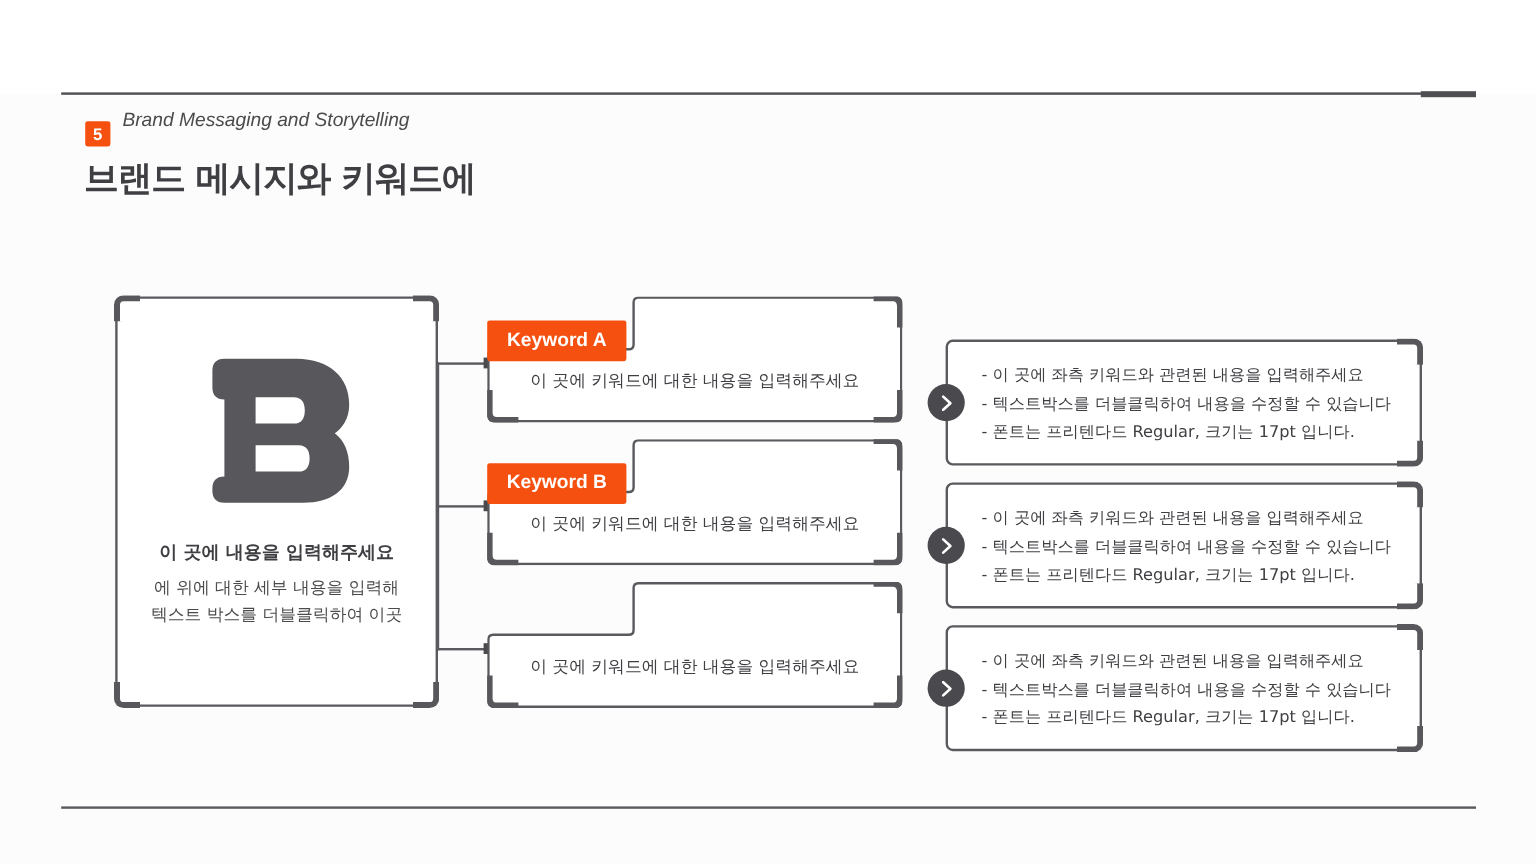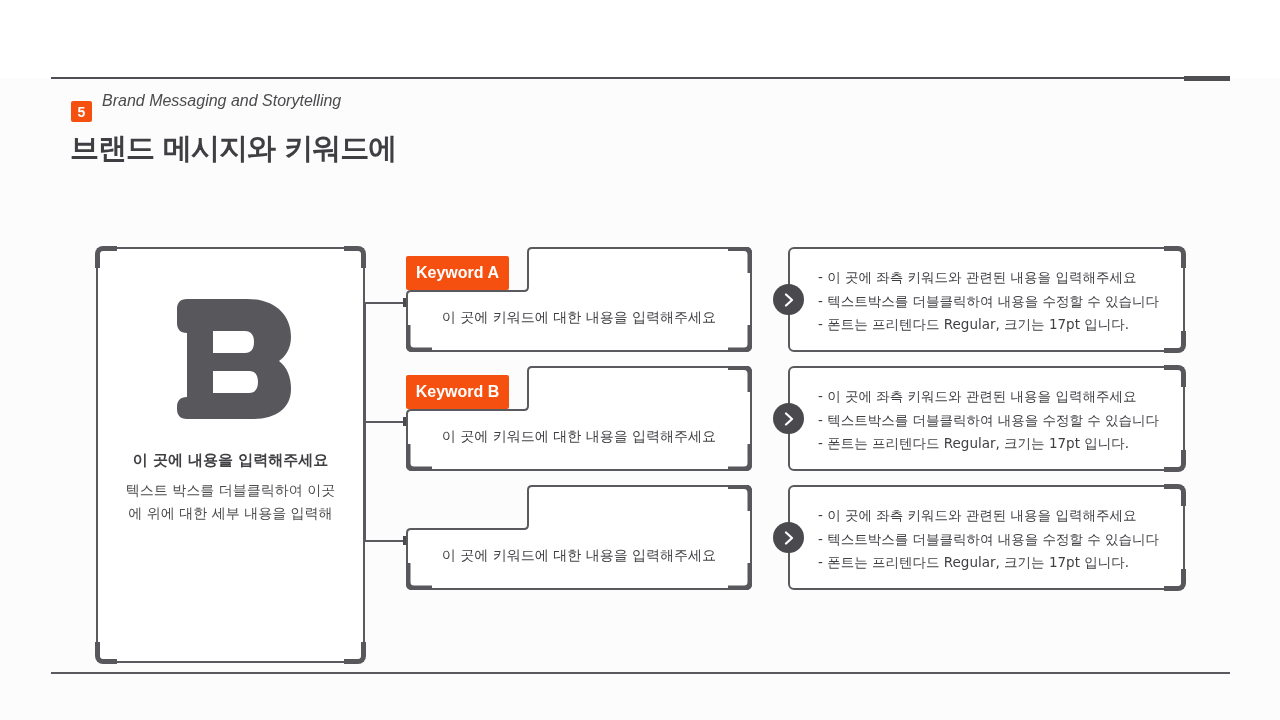--- a/index.html
+++ b/index.html
@@ -31,21 +31,21 @@
     }
 
     
     .frame { position: absolute; border: 2px solid #5a595d; border-radius: 6px; box-sizing: border-box; background: #fff; }
     .corner { position: absolute; width: 22px; height: 22px; box-sizing: border-box; border-color: #58575b; border-style: solid; border-width: 0; }
     .corner.tl { left: -3px; top: -3px; border-left-width: 5px; border-top-width: 5px; border-top-left-radius: 8px; }
     .corner.tr { right: -3px; top: -3px; border-right-width: 5px; border-top-width: 5px; border-top-right-radius: 8px; }
     .corner.bl { left: -3px; bottom: -3px; border-left-width: 5px; border-bottom-width: 5px; border-bottom-left-radius: 8px; }
     .corner.br { right: -3px; bottom: -3px; border-right-width: 5px; border-bottom-width: 5px; border-bottom-right-radius: 8px; }
 
-    .brand-frame { left: 96px; top: 247px; width: 269px; height: 416px; }
+    .brand-frame { left: 96px; top: 247px; width: 269px; height: 342px; }
     .brand-logo { position: absolute; left: 77px; top: 48px; width: 118px; height: 124px; }
     .brand-heading {
       position: absolute; left: 0; width: 100%; top: 202px; text-align: center;
       font-size: 15px; font-weight: bold; color: #3f3e42;
     }
     .brand-body {
       position: absolute; left: 20px; right: 20px; top: 230px; text-align: center;
       font-size: 14px; line-height: 23px; color: #4b4a4d;
     }
 
@@ -53,32 +53,32 @@
     .trunk { position: absolute; left: 364px; top: 302px; width: 2px; height: 240px; background: #5a595d; }
     .branch { position: absolute; left: 364px; width: 44px; height: 2px; background: #5a595d; }
     .node { position: absolute; left: 403px; width: 9px; height: 9px; background: #4a494d; }
 
     
     .kw-box { position: absolute; left: 406px; width: 346px; height: 105px; }
     .kw-outline {
       position: absolute; left: 0; top: 0; width: 100%; height: 100%;
     }
     .kw-label {
-      position: absolute; left: 0; top: 9px; width: 103px; height: 34px;
+      position: absolute; left: 0; top: 20px; width: 116px; height: 34px;
       background: #f5500f; color: #fff; font-size: 16px; font-weight: bold;
       display: flex; align-items: center; justify-content: center;
       font-family: "Liberation Sans", sans-serif; border-radius: 2px;
     }
     .kw-text {
       position: absolute; left: 0; width: 100%; top: 62px; text-align: center;
       font-size: 14px; color: #3f3e42;
     }
 
     
-    .detail-frame { left: 788px; width: 397px; height: 105px; }
+    .detail-frame { left: 788px; width: 397px; height: 105px; margin-top: 36px; }
     .arrow-btn {
       position: absolute; left: -17px; top: 35px; width: 31px; height: 31px; border-radius: 50%;
       background: #4a494d; display: flex; align-items: center; justify-content: center;
     }
     .detail-list {
       position: absolute; left: 28px; top: 17px; margin: 0; padding: 0; list-style: none;
       font-size: 13.5px; line-height: 23.5px; color: #3f3e42; white-space: nowrap;
     }
   </style>
 </head>
@@ -95,22 +95,22 @@
 <div class="frame brand-frame">
   <span class="corner tl"></span>
   <span class="corner tr"></span>
   <span class="corner bl"></span>
   <span class="corner br"></span>
   <svg class="brand-logo" viewBox="0 0 118 124">
     <path fill="#58575b" d="M12 2 H72 C100 2 116 18 116 40 C116 52 110 60 104 64 C112 70 116 80 116 92 C116 112 100 122 78 122 H12 C5 122 2 118 2 112 V110 C2 104 5 100 12 100 V36 H12 C5 36 2 32 2 26 V12 C2 6 5 2 12 2 Z M38 34 V56 H70 C76 56 79 52 79 45 C79 38 76 34 70 34 Z M38 74 V96 H74 C80 96 83 92 83 85 C83 78 80 74 74 74 Z"></path>
   </svg>
   <div class="brand-heading">이 곳에 내용을 입력해주세요</div>
   <div class="brand-body">
+    <div>에 위에 대한 세부 내용을 입력해</div>
     <div>텍스트 박스를 더블클릭하여 이곳</div>
-    <div>에 위에 대한 세부 내용을 입력해</div>
   </div>
 </div>
 
 <div class="trunk"></div>
 <div class="branch" style="top:302px"></div>
 <div class="branch" style="top:421px"></div>
 <div class="branch" style="top:540px"></div>
 <div class="node" style="top:298px"></div>
 <div class="node" style="top:417px"></div>
 <div class="node" style="top:536px"></div>

